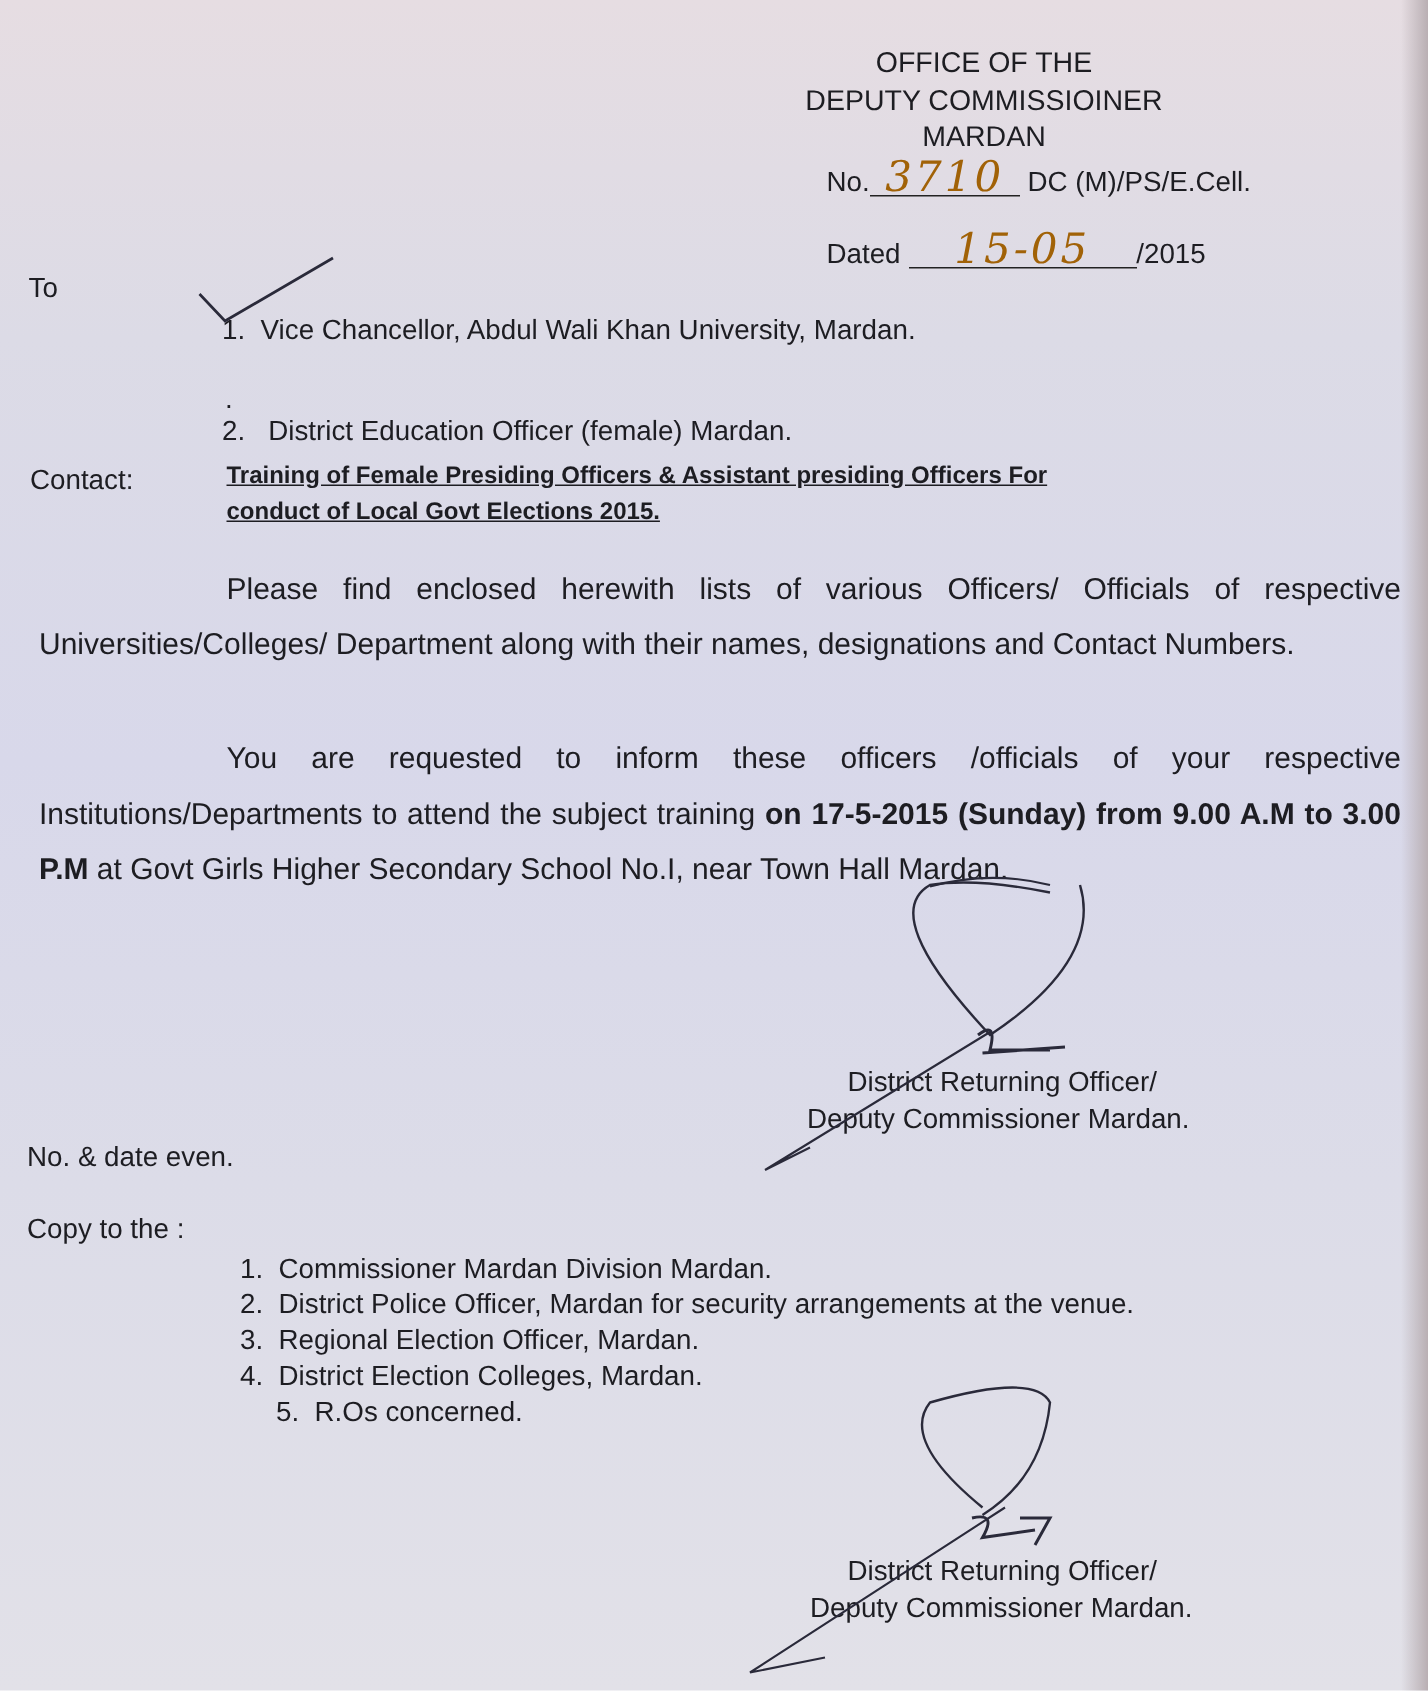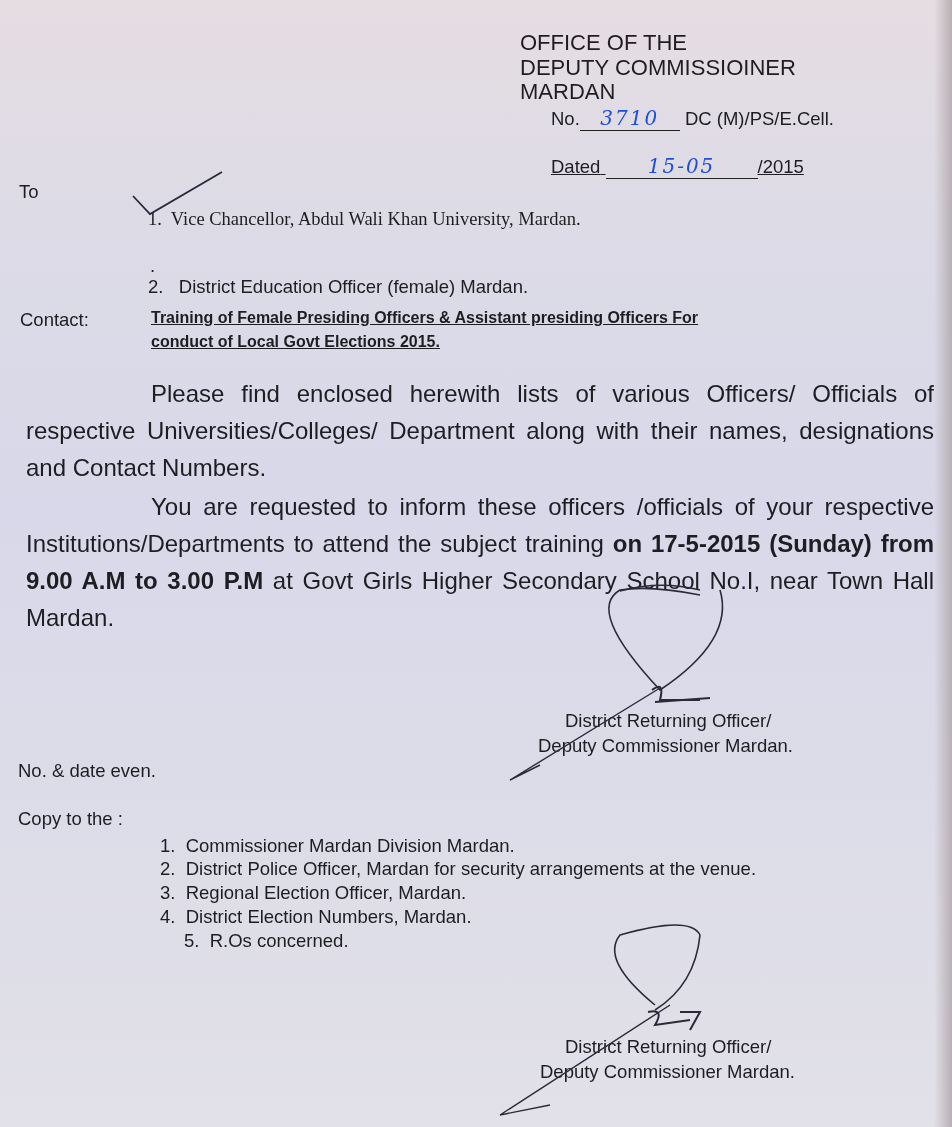--- a/index.html
+++ b/index.html
@@ -4,51 +4,51 @@
 <style>
   html, body { margin:0; padding:0; }
   body {
     width:952px; height:1127px; overflow:hidden; position:relative;
     background: linear-gradient(180deg, #e6dde2 0%, #dcdbe6 20%, #d8d8ea 45%, #dcdce8 70%, #e2e1e8 100%);
     font-family: "Liberation Sans", sans-serif; color:#1d1d22;
   }
   .page-shade { position:absolute; right:0; top:0; width:18px; height:100%;
     background: linear-gradient(90deg, rgba(200,190,195,0) 0%, #b9afb3 100%); }
   .abs { position:absolute; white-space:nowrap; }
-  .hdr { font-size:22px; text-align:left; width:360px; left:520px; line-height:24px; }
+  .hdr { font-size:19px; text-align:center; width:360px; left:476px; line-height:24px; }
   .t18 { font-size:18.5px; }
-  .hand { font-family: "DejaVu Serif", serif; font-style:italic; font-size:20px; color:#1d4ed8; letter-spacing:2px; }
+  .hand { font-family: "DejaVu Serif", serif; font-style:italic; font-size:28px; color:#a16207; letter-spacing:2px; }
   .uline { display:inline-block; border-bottom:1.5px solid #222; text-align:center; }
   .subject { font-weight:bold; text-decoration:underline; font-size:16px; }
-  .para { font-size:24px; line-height:37px; text-align:justify; width:908px; left:26px; white-space:normal; }
+  .para { font-size:20px; line-height:37px; text-align:justify; width:908px; left:26px; white-space:normal; }
   b { font-weight:bold; }
   .sig { font-weight:normal; font-size:18.5px; }
   svg.ink { position:absolute; left:0; top:0; width:952px; height:1127px; pointer-events:none; }
 </style>
 </head>
 <body>
 
 <div class="page-shade"></div>
 
 <div class="abs hdr" style="top:31px;">OFFICE OF THE</div>
 <div class="abs hdr" style="top:56px;">DEPUTY COMMISSIOINER</div>
 <div class="abs hdr" style="top:80px;">MARDAN</div>
 
 <div class="abs t18" style="left:551px; top:106px;">
   <span>No.</span><span class="uline hand" style="width:100px; line-height:24px;">3710</span>
   <span>DC (M)/PS/E.Cell.</span>
 </div>
 
-<div class="abs t18" style="left:551px; top:154px;text-decoration:underline;">
+<div class="abs t18" style="left:551px; top:154px;">
   <span>Dated</span>
   <span class="uline hand" style="width:152px; line-height:24px;">15-05</span><span>/2015</span>
 </div>
 
 <div class="abs t18" style="left:19px; top:181px;">To</div>
-<div class="abs t18" style="left:148px; top:209px;font-family:Liberation Serif, serif;">
+<div class="abs t18" style="left:148px; top:209px;">
   <span>1.</span>&nbsp;
   <span>Vice Chancellor, Abdul Wali Khan University, Mardan.</span>
 </div>
 <div class="abs t18" style="left:148px; top:232px;margin-top:44px;">
   <span>2.</span>&nbsp;&nbsp;
   <span>District Education Officer (female) Mardan.</span>
 </div>
 <div class="abs t18" style="left:150px; top:255px;">.</div>
 
 <div class="abs t18" style="left:20px; top:309px;">Contact:</div>
@@ -63,21 +63,21 @@
 
 <div class="abs sig" style="left:565px; top:710px;">District Returning Officer/</div>
 <div class="abs sig" style="left:538px; top:735px;">Deputy Commissioner Mardan.</div>
 
 <div class="abs t18" style="left:18px; top:760px;">No. &amp; date even.</div>
 <div class="abs t18" style="left:18px; top:808px;">Copy to the :</div>
 
 <div class="abs t18" style="left:160px; top:835px;"><span>1.</span>&nbsp;&nbsp;<span>Commissioner Mardan Division Mardan.</span></div>
 <div class="abs t18" style="left:160px; top:858px;"><span>2.</span>&nbsp;&nbsp;<span>District Police Officer, Mardan for security arrangements at the venue.</span></div>
 <div class="abs t18" style="left:160px; top:882px;"><span>3.</span>&nbsp;&nbsp;<span>Regional Election Officer, Mardan.</span></div>
-<div class="abs t18" style="left:160px; top:906px;"><span>4.</span>&nbsp;&nbsp;<span>District Election Numbers, Mardan.</span></div>
+<div class="abs t18" style="left:160px; top:906px;"><span>4.</span>&nbsp;&nbsp;<span>District Election Colleges, Mardan.</span></div>
 <div class="abs t18" style="left:160px; top:930px;margin-left:24px;"><span>5.</span>&nbsp;&nbsp;<span>R.Os concerned.</span></div>
 
 <div class="abs sig" style="left:565px; top:1036px;">District Returning Officer/</div>
 <div class="abs sig" style="left:540px; top:1061px;">Deputy Commissioner Mardan.</div>
 
 <svg class="ink" viewBox="0 0 952 1127">
   <path d="M133 196 L150 214 L222 172" fill="none" stroke="#2a2a3a" stroke-width="1.8"></path>
   <path d="M620 591 Q660 580 700 590" fill="none" stroke="#2a2a3a" stroke-width="1.4"></path>
   <path d="M720 590 Q735 640 660 690 Q585 610 620 590 Q650 585 700 595" fill="none" stroke="#2a2a3a" stroke-width="1.6"></path>
   <path d="M652 690 Q665 680 660 700 L700 700 M655 702 L710 698" fill="none" stroke="#2a2a3a" stroke-width="2"></path>

